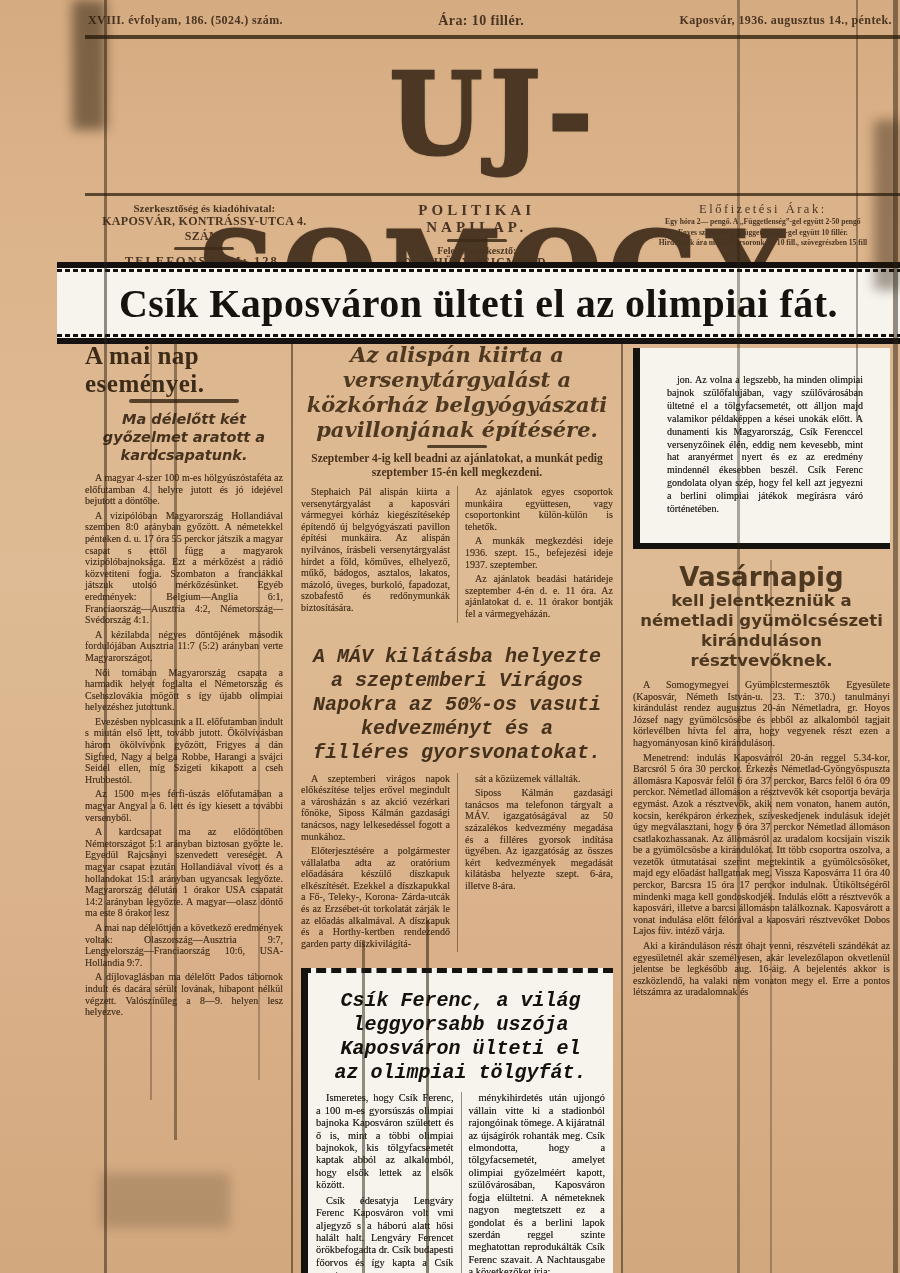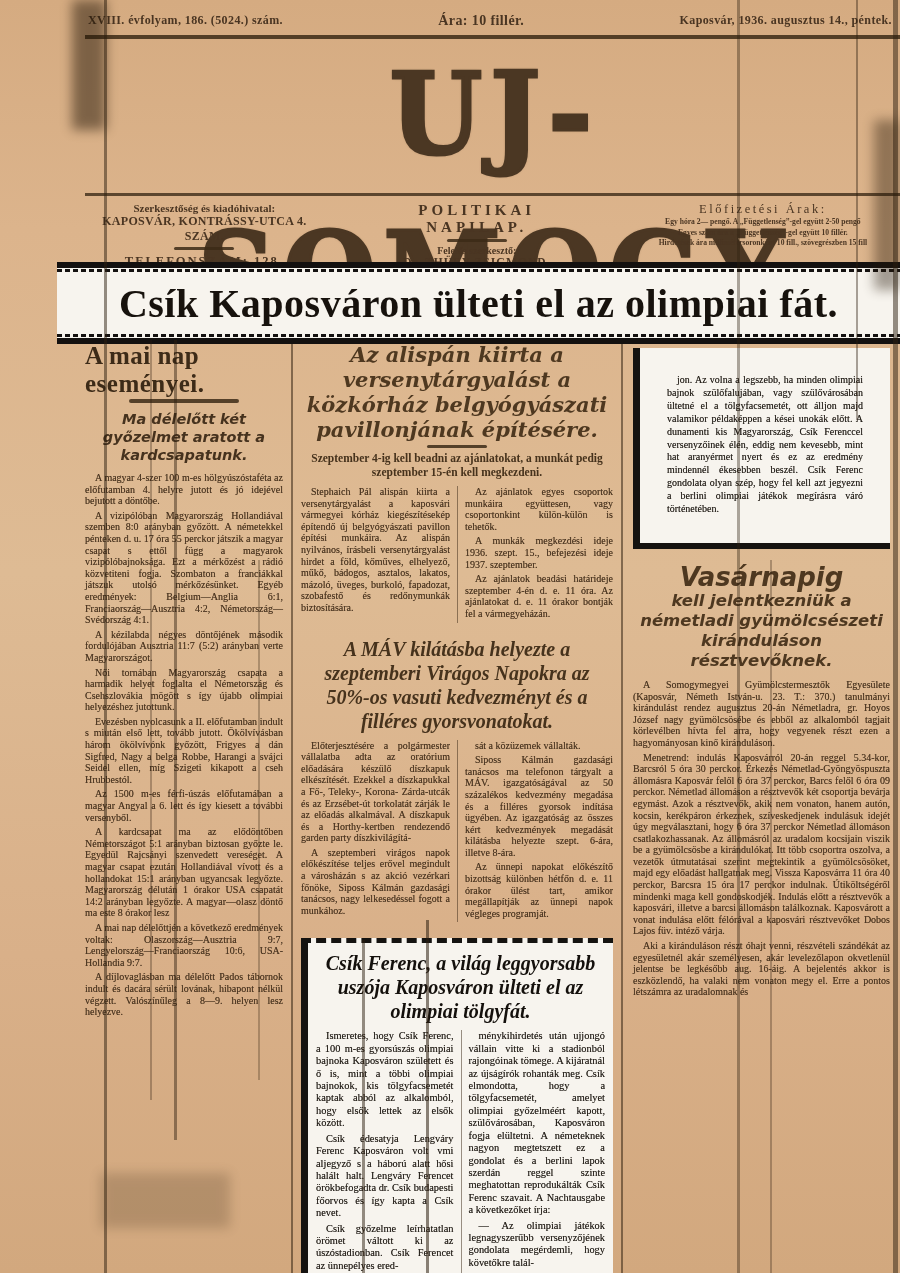--- a/index.html
+++ b/index.html
@@ -57,36 +57,36 @@
   .col-right { flex:1; padding:4px 4px 0 10px; }
   p { margin:0 0 3px; font-size:10px; line-height:11.6px; text-align:justify; text-indent:10px;
       text-shadow:0 0 .5px rgba(84,60,32,.7); }
   .whitebox p { text-shadow:0 0 .4px rgba(30,25,20,.6); }
   
   .daily-title { margin:0 0 1px; font-size:25px; font-weight:bold; color:#3d2b18; letter-spacing:.5px; }
   .flourish { width:110px; height:4px; background:#3d2b18; margin:1px auto 7px; border-radius:3px; opacity:.85; }
   .daily-sub { margin:0 0 8px; text-align:center; font-family:"DejaVu Sans", sans-serif; font-style:italic; font-weight:bold; font-size:14.5px; line-height:18px; color:#46321e; }
   
   .serif-head { margin:0; text-align:center; font-family:"DejaVu Serif", serif; font-style:italic; font-weight:bold; font-size:21px; line-height:25px; color:#4e3820; }
-  .sans-head { margin:0; text-align:center; font-family:Liberation Serif, serif; font-style:italic; font-weight:bold; font-size:20px; line-height:24px; color:#46321c; }
+  .sans-head { margin:8px; text-align:center; font-family:Liberation Mono, monospace; font-style:italic; font-weight:bold; font-size:20px; line-height:24px; color:#46321c; }
   .subhead { margin:3px 0 7px; text-align:center; font-weight:bold; font-size:11.5px; line-height:14px; color:#46321c; }
   .twocol { display:flex; }
   .tc { width:50%; box-sizing:border-box; padding-right:7px; }
   .tc2 { border-left:1px solid rgba(55,38,20,.5); padding-left:7px; padding-right:0; }
   .dashed { height:5px; margin:7px 0;
     background:repeating-linear-gradient(90deg,#32230f 0 6px, transparent 6px 10px); opacity:.8; border-radius:2px; }
   
   .whitebox { background:#f7f4ee; color:#221d17; }
   .box-cont { border-left:7px solid #151310; border-bottom:6px solid #151310; padding:9px 10px 10px; margin:4px 0 14px; }
   .box-cont p { font-size:10px; line-height:12.9px; margin:17px; }
   .box-csik { border-left:7px solid #151310; border-top:5px dashed #151310; padding:8px 8px 10px; flex:1; margin-top:2px; }
   .box-csik .sans-head { color:#14100c; margin-bottom:7px; }
   .box-csik p { font-size:10.4px; line-height:12.4px; }
   
-  .right-head { margin:4px 0 8px; text-align:center; font-family:"DejaVu Sans", sans-serif; font-style:italic; font-weight:bold; color:#4e3820; }
+  .right-head { margin:4px 0 8px; text-align:center; font-family:"DejaVu Sans", sans-serif; font-weight:bold; color:#4e3820; }
   .right-head .big { display:block; font-size:26px; line-height:28px; }
   .right-head .rest { display:block; font-size:16.5px; line-height:20px; }
 </style>
 </head>
 <body>
 
 <div class="page">
 
   <div class="streak" style="left:104px;top:0;bottom:0;width:3px;opacity:.5;"></div>
   <div class="streak" style="left:150px;top:340px;height:760px;width:2px;opacity:.3;"></div>
@@ -170,27 +170,26 @@
           </div>
         </div>
       </article>
 
       <div class="dashed"></div>
 
       <article>
         <h3 class="sans-head">A MÁV kilátásba helyezte a szeptemberi Virágos Napokra az 50%-os vasuti kedvezményt és a filléres gyorsvonatokat.</h3>
         <div class="twocol" style="margin-top:7px;">
           <div class="tc">
+            <p>A szeptemberi virágos napok előkészítése teljes erővel megindult a városházán s az akció vezérkari főnöke, Siposs Kálmán gazdasági tanácsos, nagy lelkesedéssel fogott a munkához.</p>
             <p>Előterjesztésére a polgármester vállalatba adta az oratórium előadására készülő díszkapuk elkészítését. Ezekkel a díszkapukkal a Fő-, Teleky-, Korona- Zárda-utcák és az Erzsébet-út torkolatát zárják le az előadás alkalmával. A díszkapuk és a Horthy-kertben rendezendő garden party díszkivilágítá-</p>
-            <p>A szeptemberi virágos napok előkészítése teljes erővel megindult a városházán s az akció vezérkari főnöke, Siposs Kálmán gazdasági tanácsos, nagy lelkesedéssel fogott a munkához.</p>
           </div>
           <div class="tc tc2">
             <p>sát a közüzemek vállalták.</p>
             <p>Siposs Kálmán gazdasági tanácsos ma telefonon tárgyalt a MÁV. igazgatóságával az 50 százalékos kedvezmény megadása és a filléres gyorsok indítása ügyében. Az igazgatóság az összes kért kedvezmények megadását kilátásba helyezte szept. 6-ára, illetve 8-ára.</p>
-            <p>Az ünnepi napokat előkészítő bizottság különben hétfőn d. e. 11 órakor ülést tart, amikor megállapítják az ünnepi napok végleges programját.</p>
           </div>
         </div>
       </article>
 
       <div class="dashed"></div>
 
       <article class="whitebox box-csik">
         <h3 class="sans-head">Csík Ferenc, a világ leggyorsabb uszója Kaposváron ülteti el az olimpiai tölgyfát.</h3>
         <div class="twocol">
           <div class="tc">

